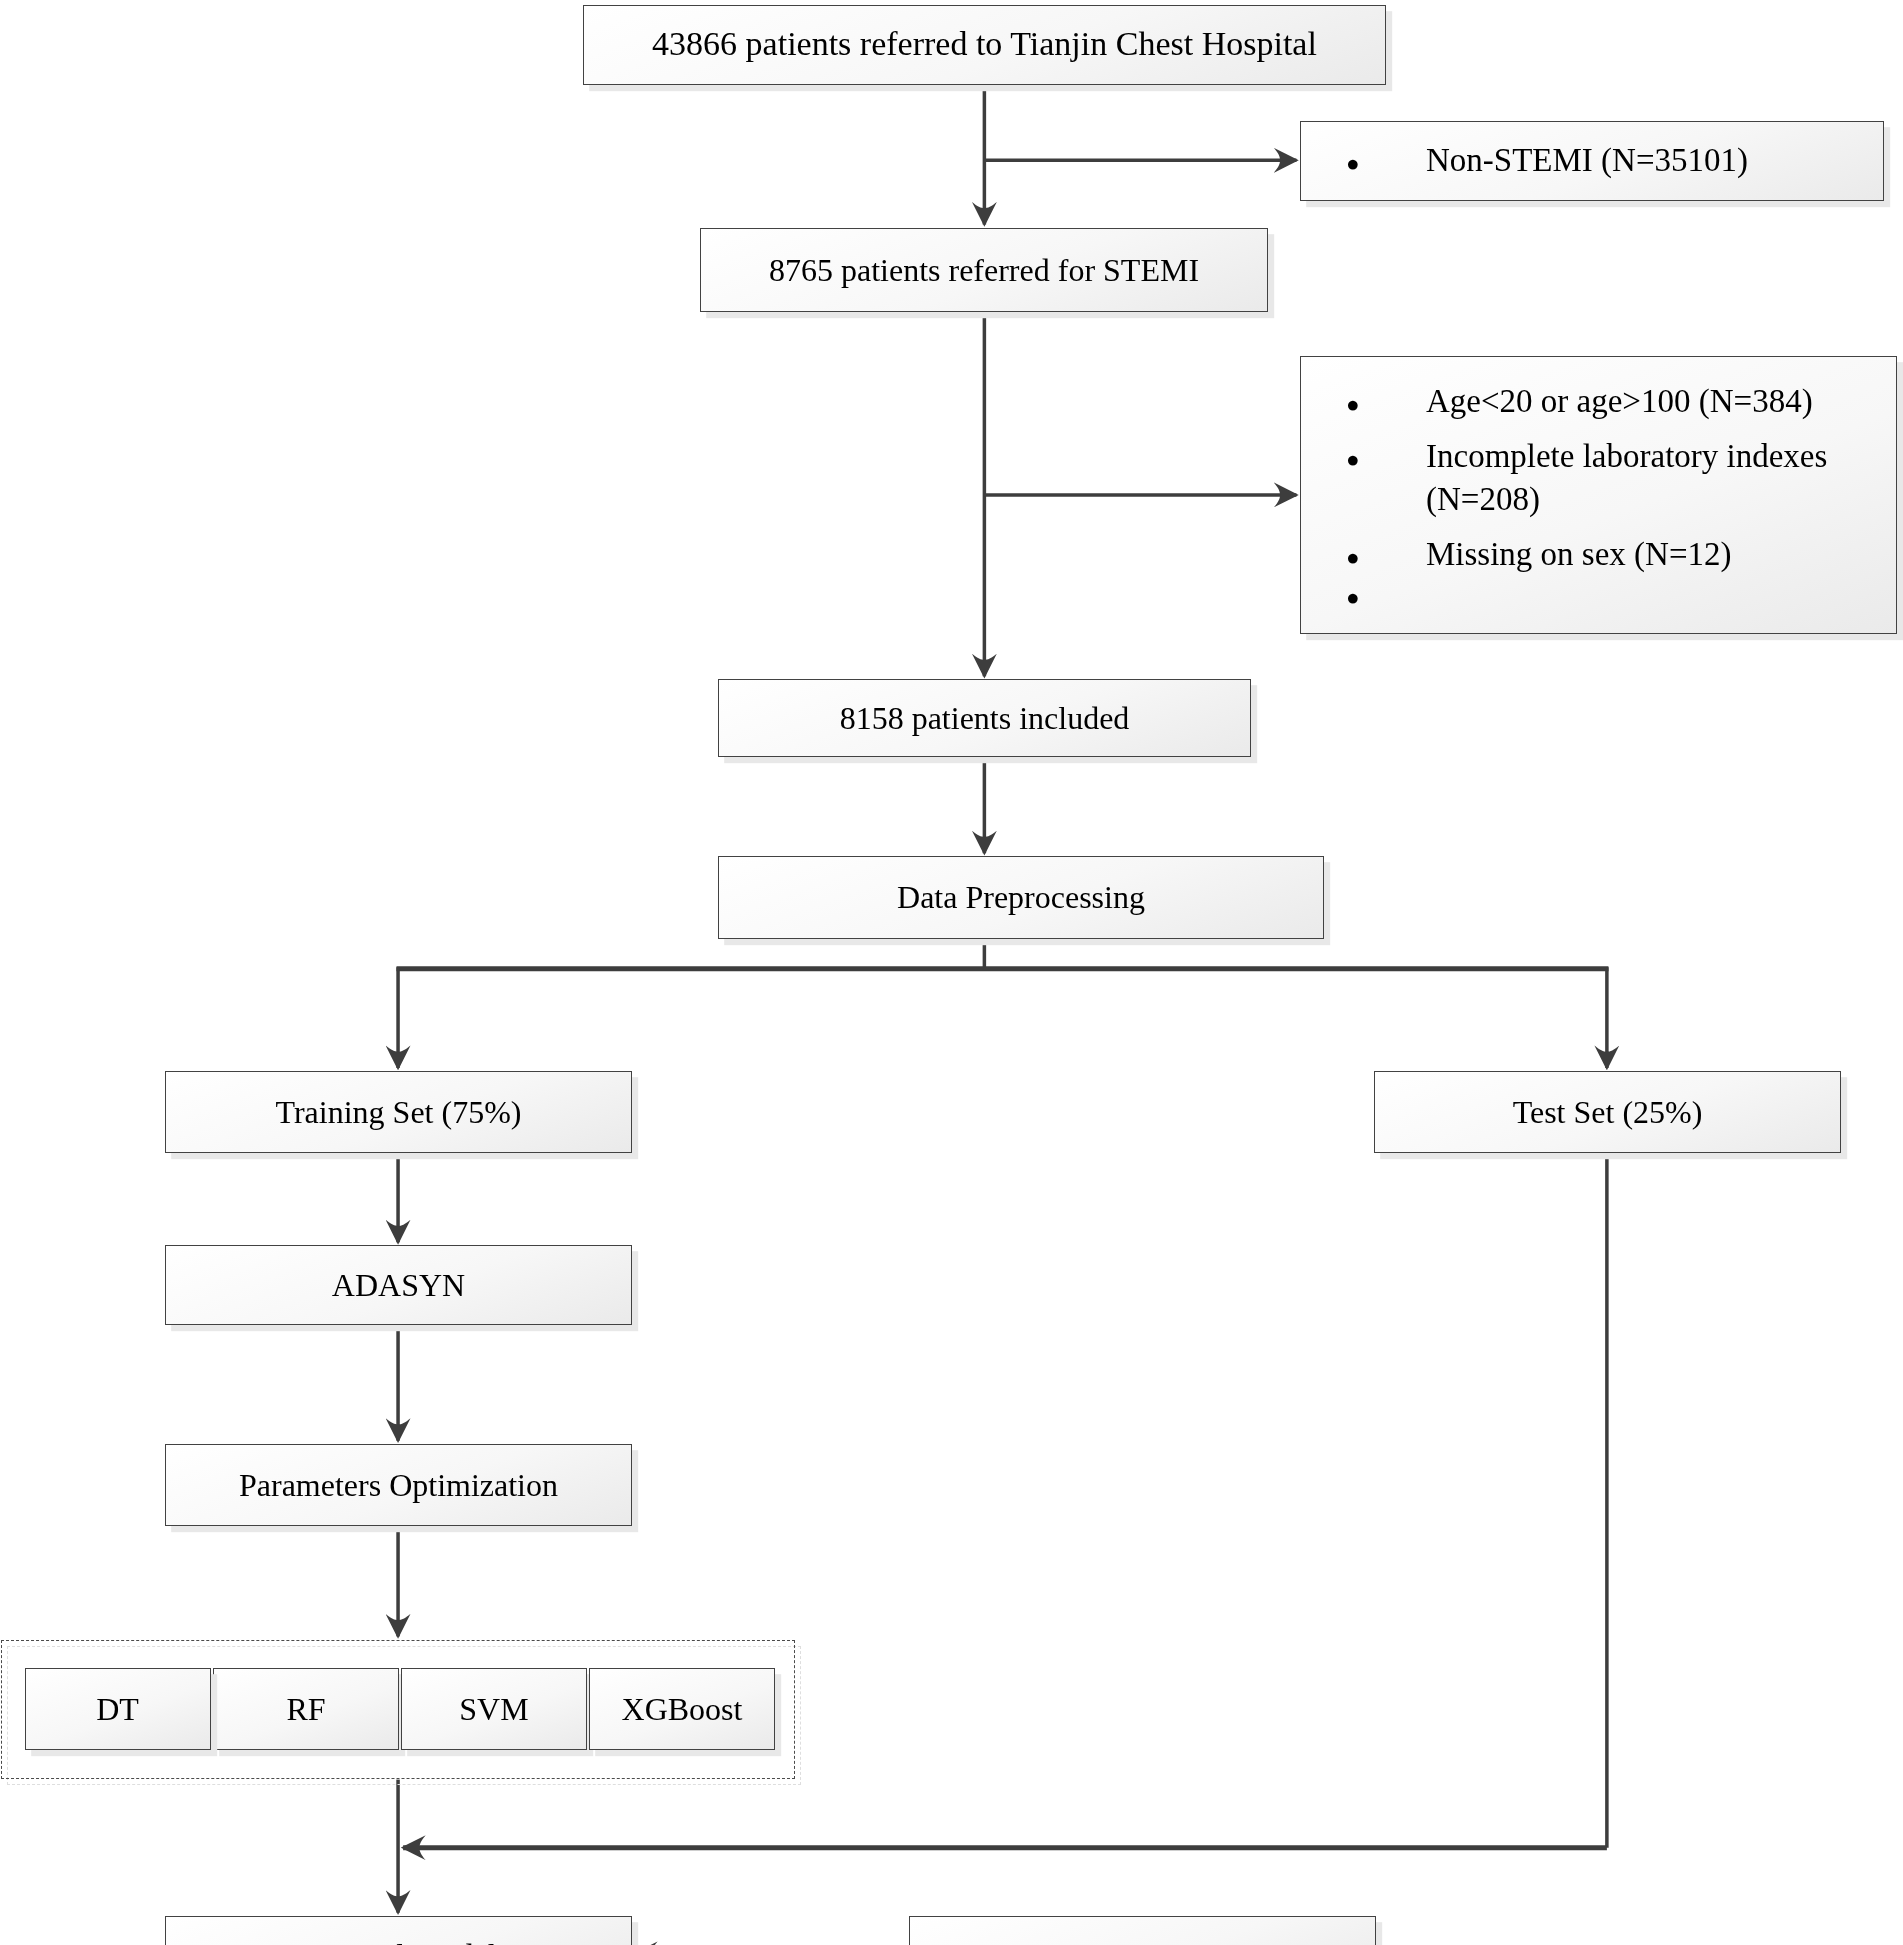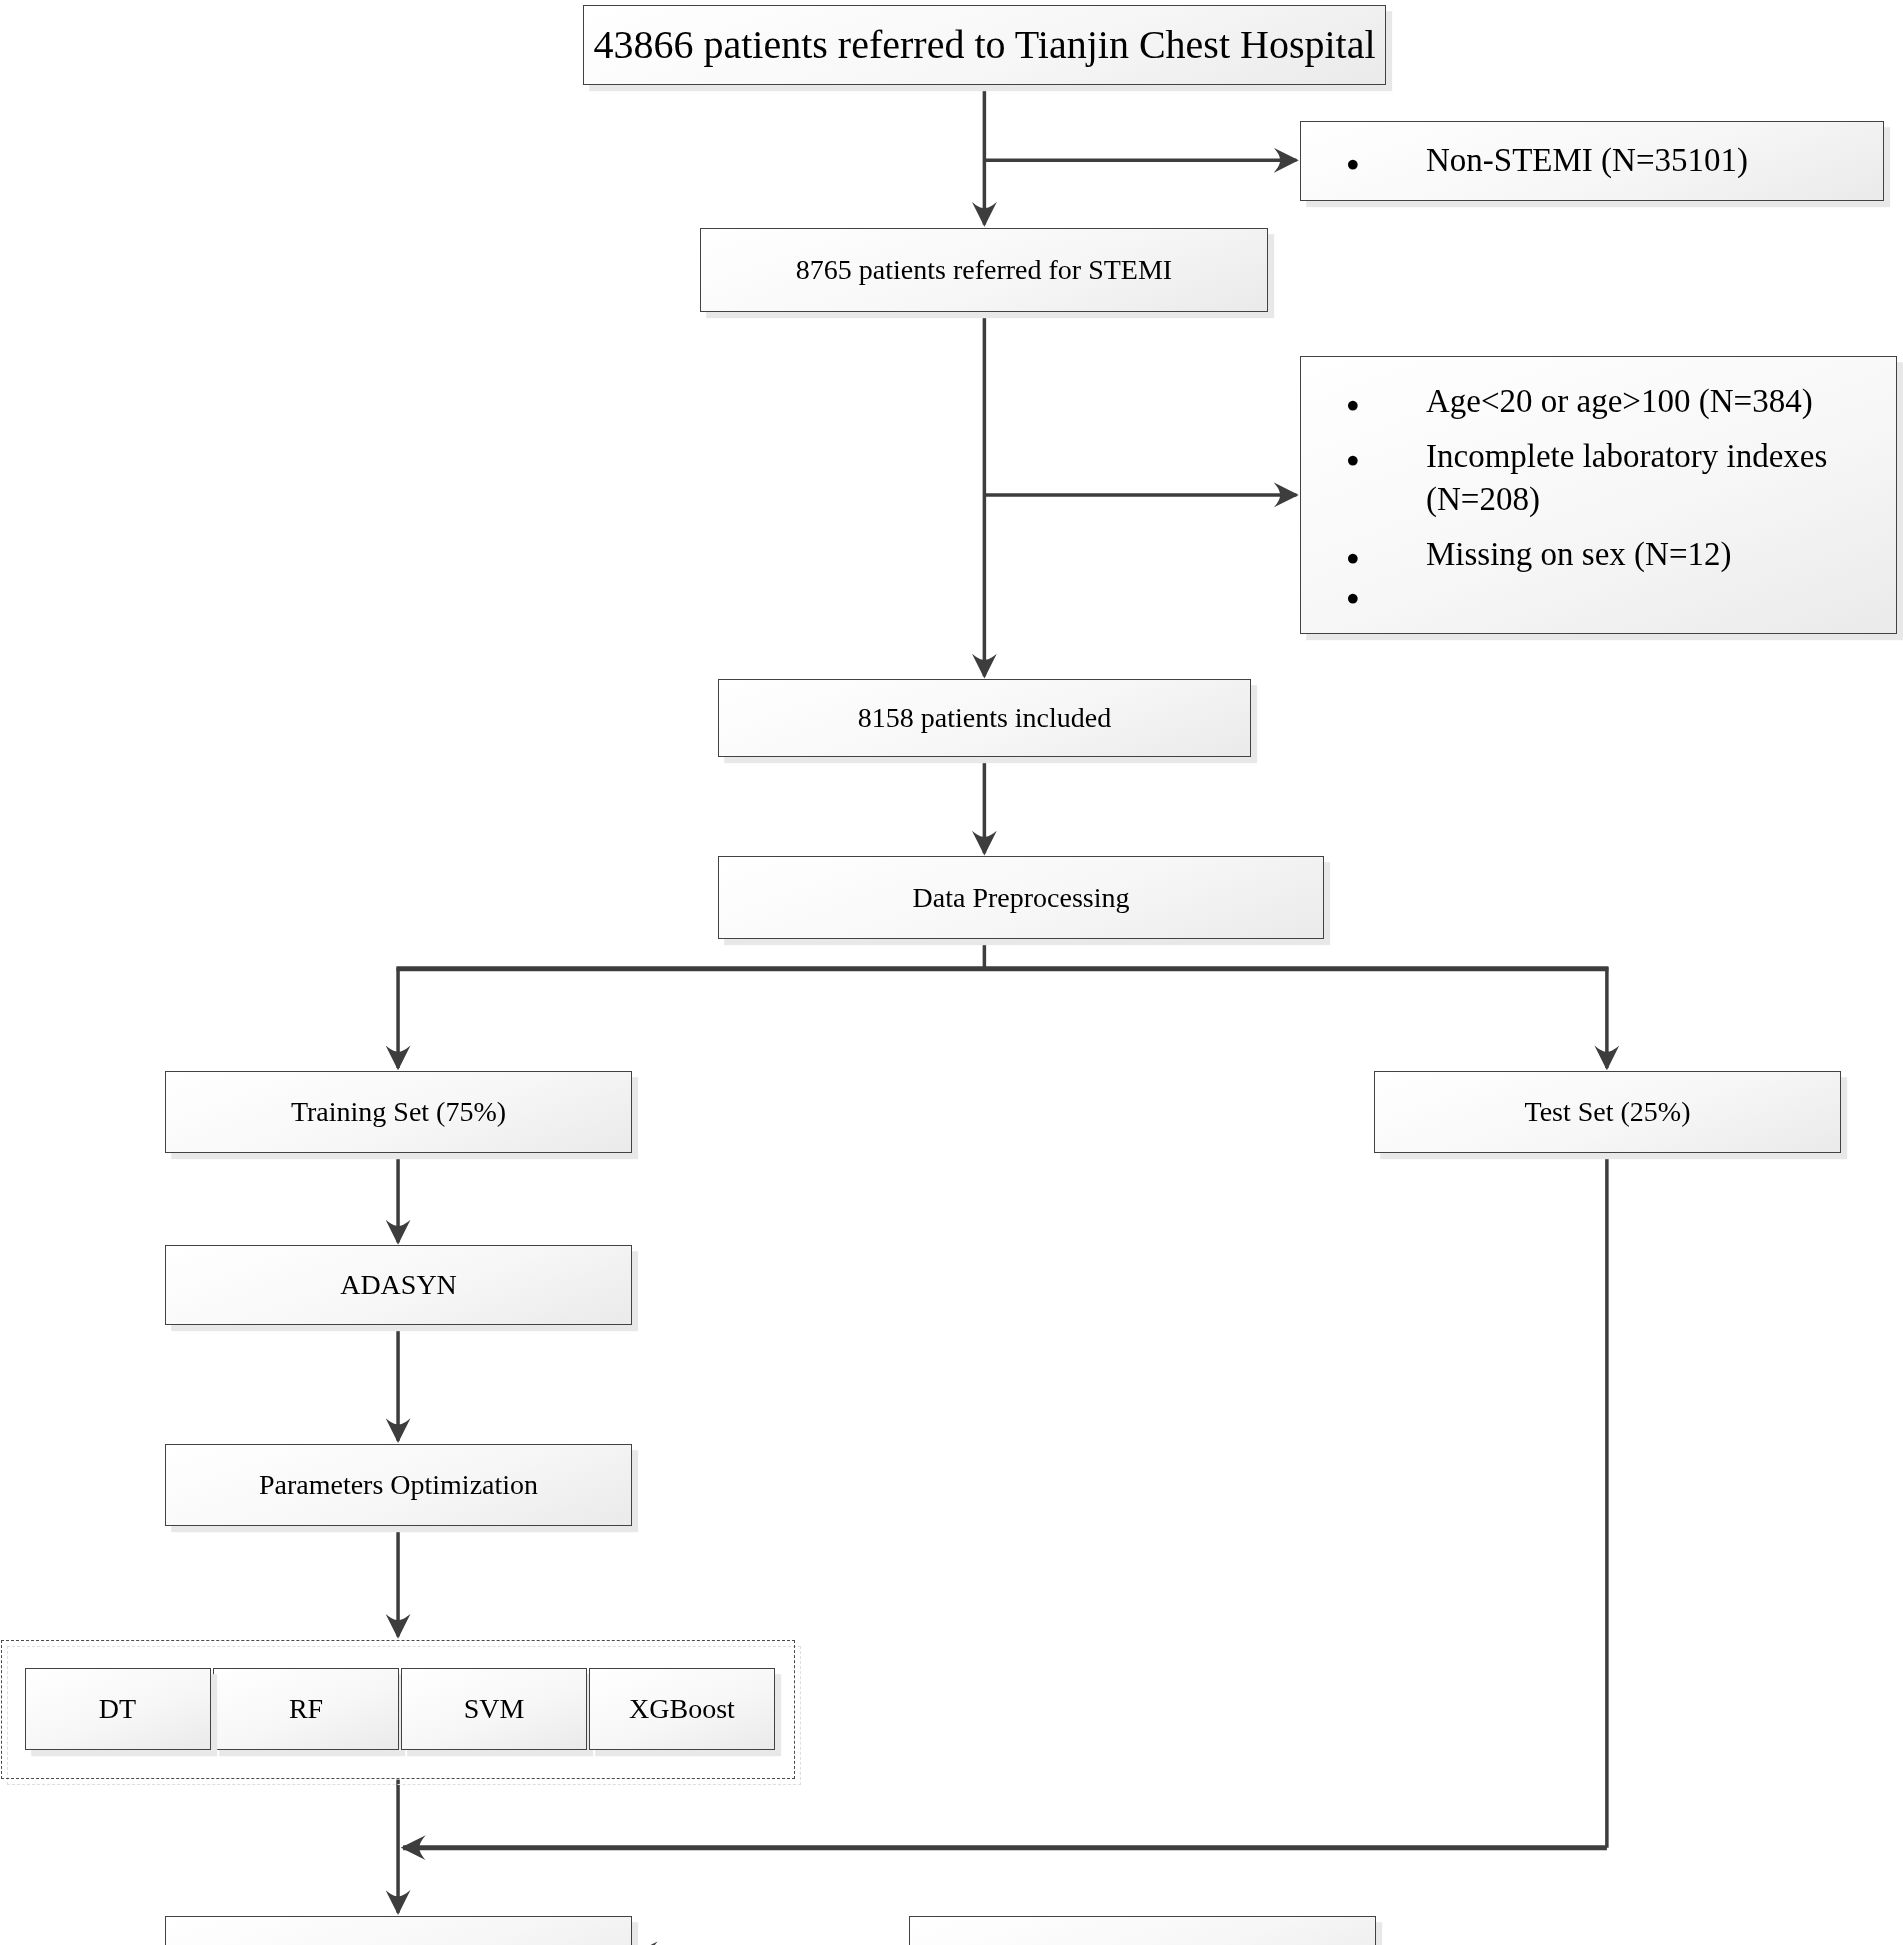--- a/index.html
+++ b/index.html
@@ -14,23 +14,23 @@
   svg.wires{position:absolute;left:0;top:0;}
   .ln{stroke:#3d3d3d;stroke-width:9;fill:none;}
   .ln-h{stroke:#3d3d3d;stroke-width:13;fill:none;}
   .node{
     position:absolute;box-sizing:border-box;
     border:1.6px solid #424242;
     background:linear-gradient(160deg,#ffffff 0%,#f7f7f7 55%,#eaeaea 100%);
     box-shadow:6.2px 6.2px 0 #e8e8e8;
     display:flex;align-items:center;justify-content:center;
     text-align:center;
-    font-size:28px;line-height:1.2;
+    font-size:32px;line-height:1.2;
   }
-  .node--wide{font-size:40px;}
+  .node--wide{font-size:34px;}
   .nowrap{white-space:nowrap;}
   .node--list{
     flex-direction:column;align-items:stretch;justify-content:center;
     text-align:left;font-size:33px;line-height:1.32;
     padding:11.7px 13.6px 11.7px 45px;
   }
   .li{display:flex;align-items:baseline;margin:5.4px 0;}
   .bullet{flex:0 0 80px;font-size:22.6px;line-height:1;}
   .li-text{flex:1 1 auto;}
   .dash-shadow{

